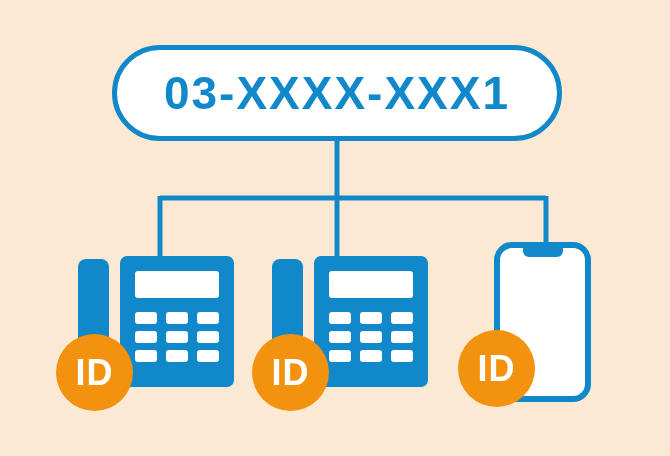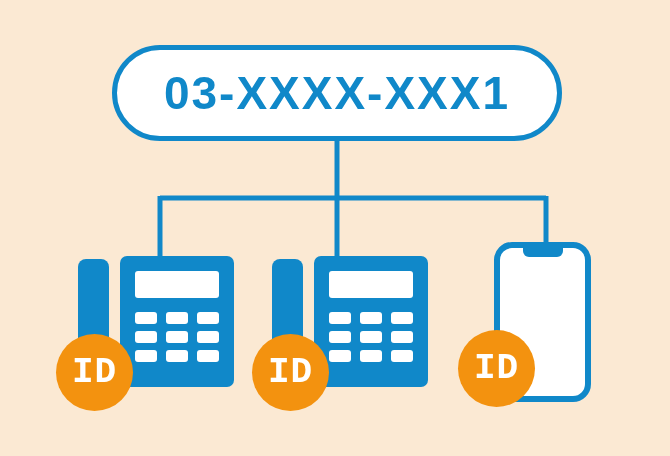--- a/index.html
+++ b/index.html
@@ -67,21 +67,21 @@
     border-radius:0 0 6px 6px;
   }
   
   .badge{
     position:absolute;width:77px;height:77px;border-radius:50%;
     background:var(--badge-orange);
     display:flex;align-items:center;justify-content:center;
     z-index:5;
   }
   .badge span{
-    color:var(--white);font-size:36px;font-weight:700;letter-spacing:1px;font-family:Liberation Mono, monospace;
+    color:var(--white);font-size:36px;font-weight:700;letter-spacing:1px;
   }
   .badge-1{left:56px;top:334px;}
   .badge-2{left:252px;top:334px;}
   .badge-3{left:458px;top:330px;}
   .deskphone-1{left:78px;top:256px;}
   .deskphone-2{left:272px;top:256px;}
 </style>
 </head>
 <body>
 

